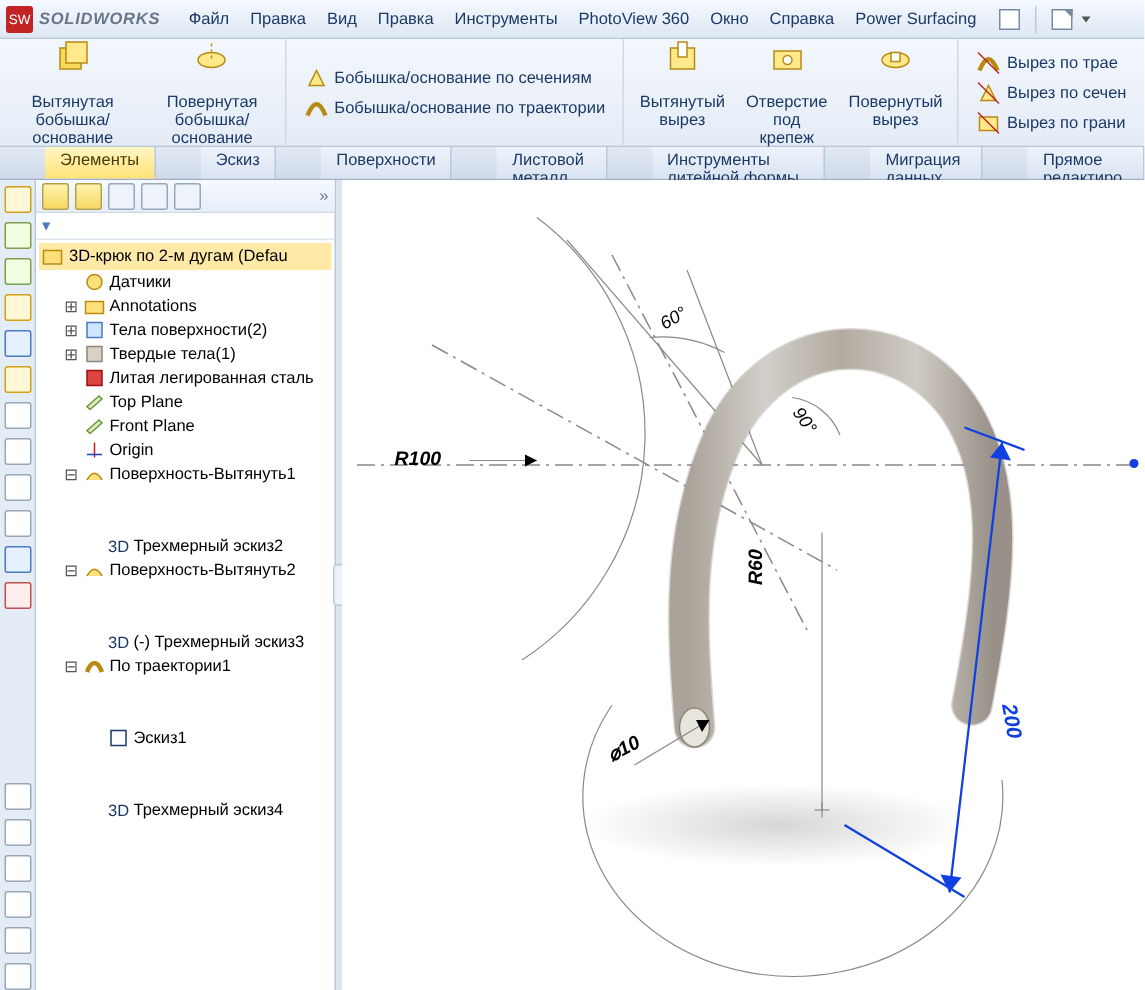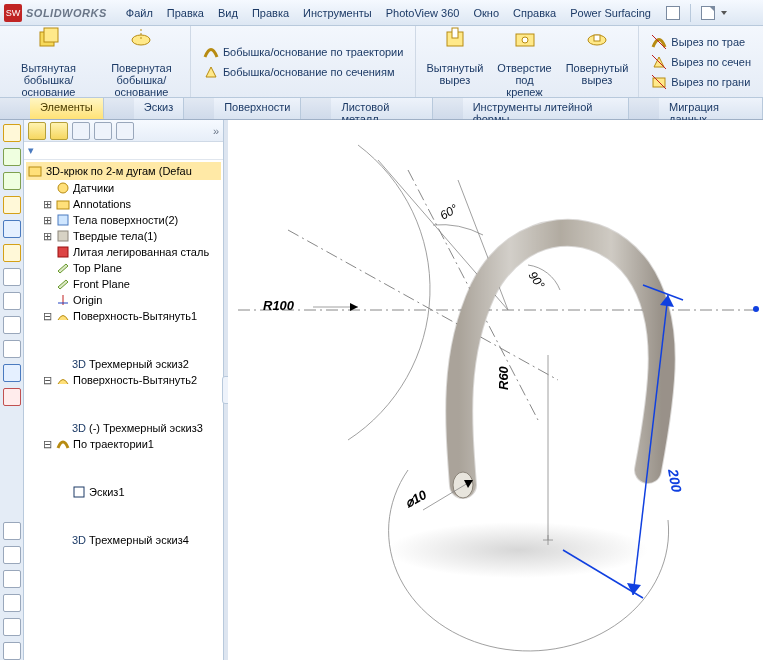--- a/index.html
+++ b/index.html
@@ -116,32 +116,32 @@
         <span style="white-space:pre-line">Повернутая
 бобышка/основание</span>
       </div>
     </div>
   </div>
   <div class="rgroup">
     <div class="stack">
       <div class="stack-item">
         <span class="ico16">
             <svg width="16" height="16">
-              <path d="M2 13 C6 3 10 3 14 13" fill="none" stroke="#b78b12" stroke-width="3"></path>
-            </svg>
-          </span>
-        <span>Бобышка/основание по траектории</span>
+              <path d="M3 13 L8 3 L13 13 Z" fill="#ffe98a" stroke="#b78b12"></path>
+            </svg>
+          </span>
+        <span>Бобышка/основание по сечениям</span>
       </div>
       <div class="stack-item">
         <span class="ico16">
             <svg width="16" height="16">
-              <path d="M3 13 L8 3 L13 13 Z" fill="#ffe98a" stroke="#b78b12"></path>
-            </svg>
-          </span>
-        <span>Бобышка/основание по сечениям</span>
+              <path d="M2 13 C6 3 10 3 14 13" fill="none" stroke="#b78b12" stroke-width="3"></path>
+            </svg>
+          </span>
+        <span>Бобышка/основание по траектории</span>
       </div>
     </div>
   </div>
   <div class="rgroup">
     <div style="display:flex; gap:6px;">
       <div class="big-btn">
         <span class="ico24">
             <svg width="24" height="24">
               <rect x="4" y="6" width="16" height="14" fill="#ffe98a" stroke="#b78b12"></rect>
               <rect x="9" y="2" width="6" height="10" fill="#fff" stroke="#b78b12"></rect>
@@ -206,20 +206,21 @@
   </div>
 </div>
 
 <div class="tabstrip">
   <div class="tab active">Элементы</div>
   <div class="tab">Эскиз</div>
   <div class="tab">Поверхности</div>
   <div class="tab">Листовой металл</div>
   <div class="tab">Инструменты литейной формы</div>
   <div class="tab">Миграция данных</div>
+  <div class="tab">Прямое редактиро</div>
 </div>
 
 <div class="body">
 
   <div class="rail">
     <div class="rail-ico y"></div>
     <div class="rail-ico g"></div>
     <div class="rail-ico g"></div>
     <div class="rail-ico y"></div>
     <div class="rail-ico b"></div>

